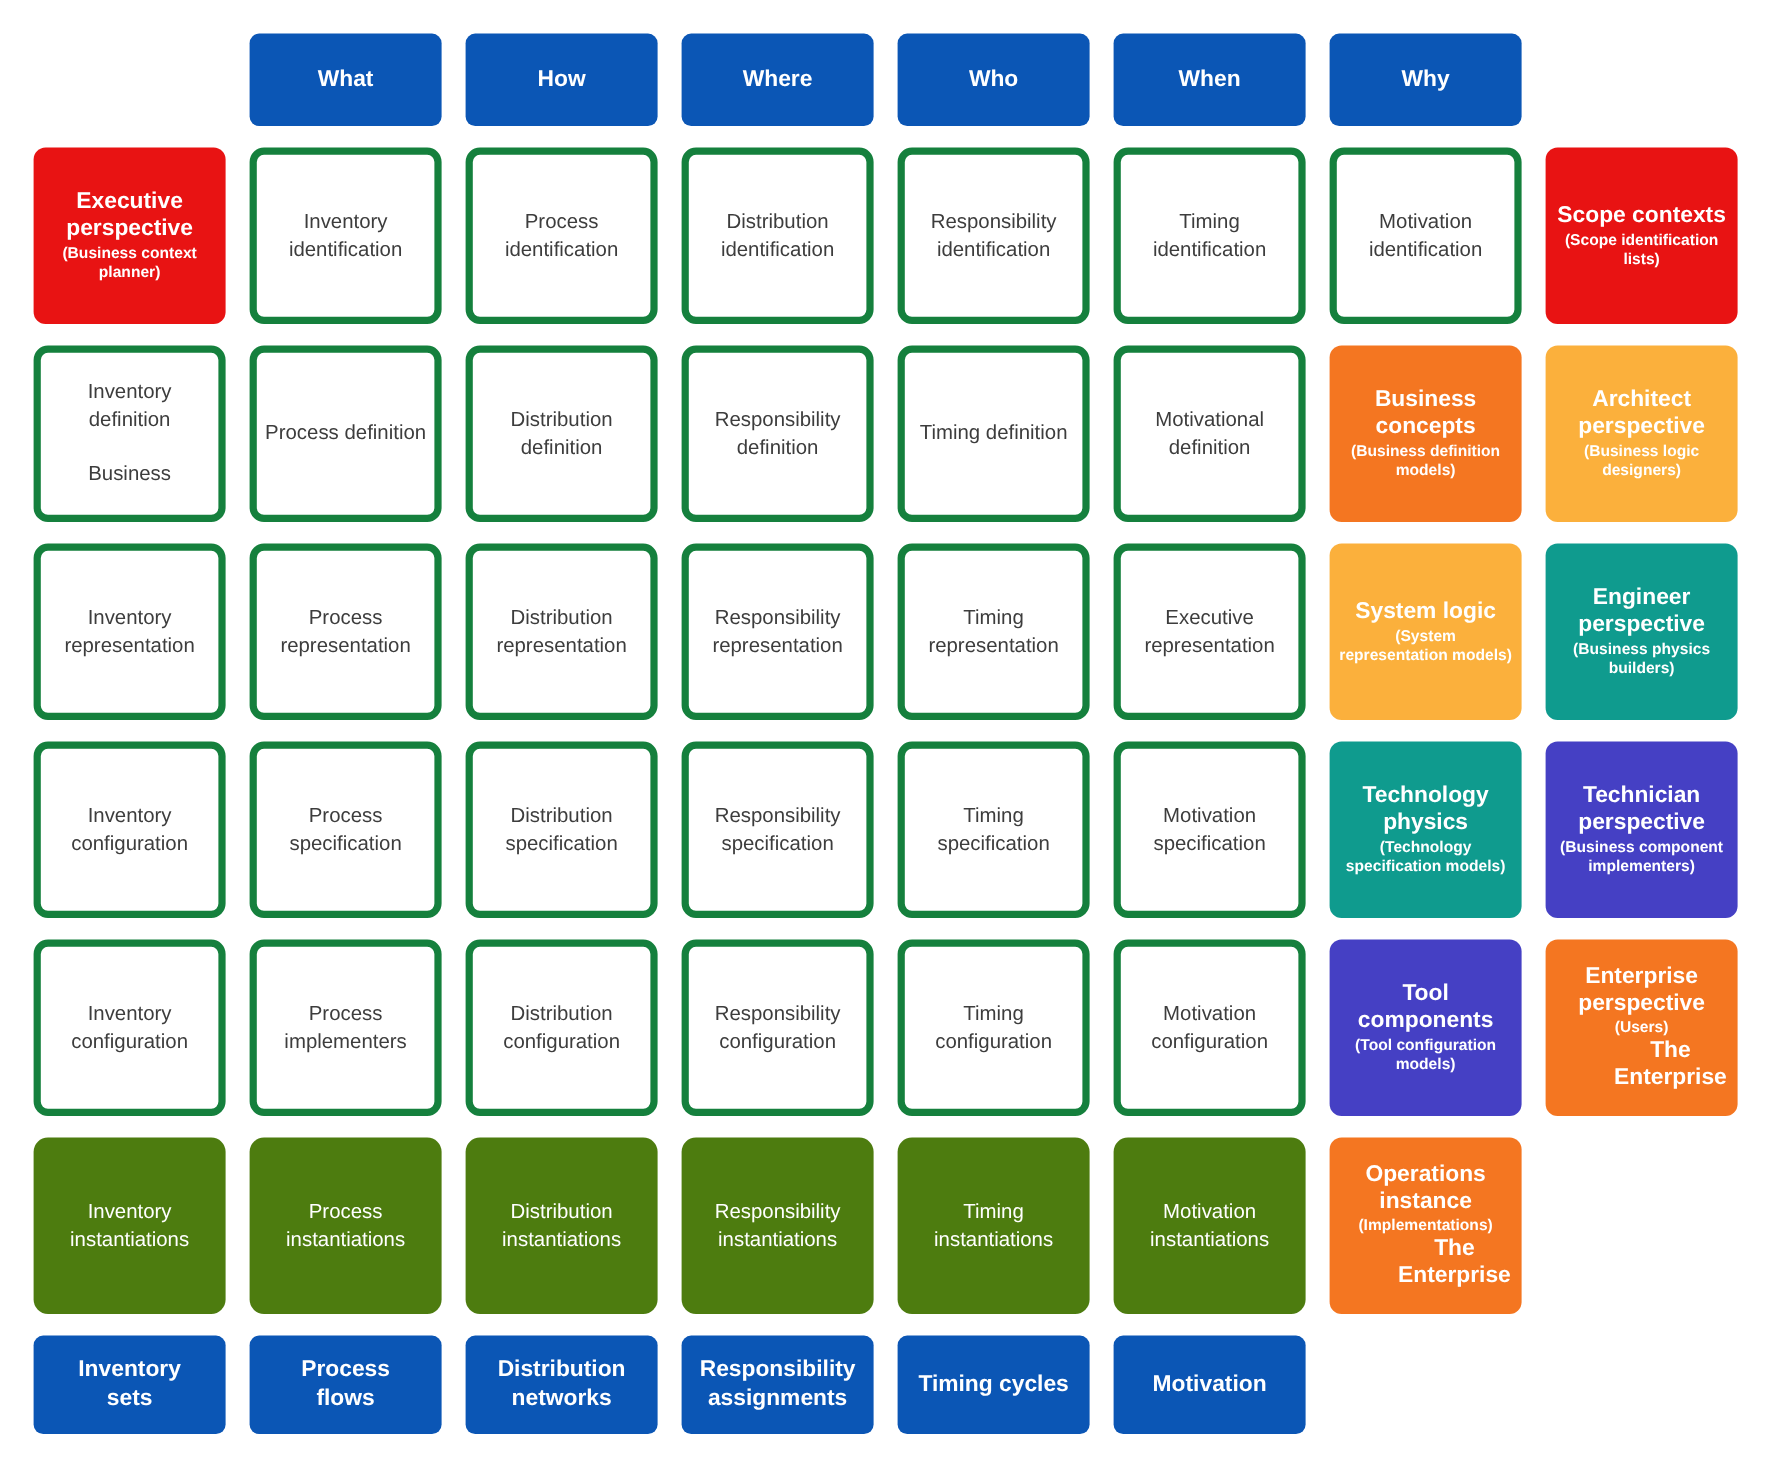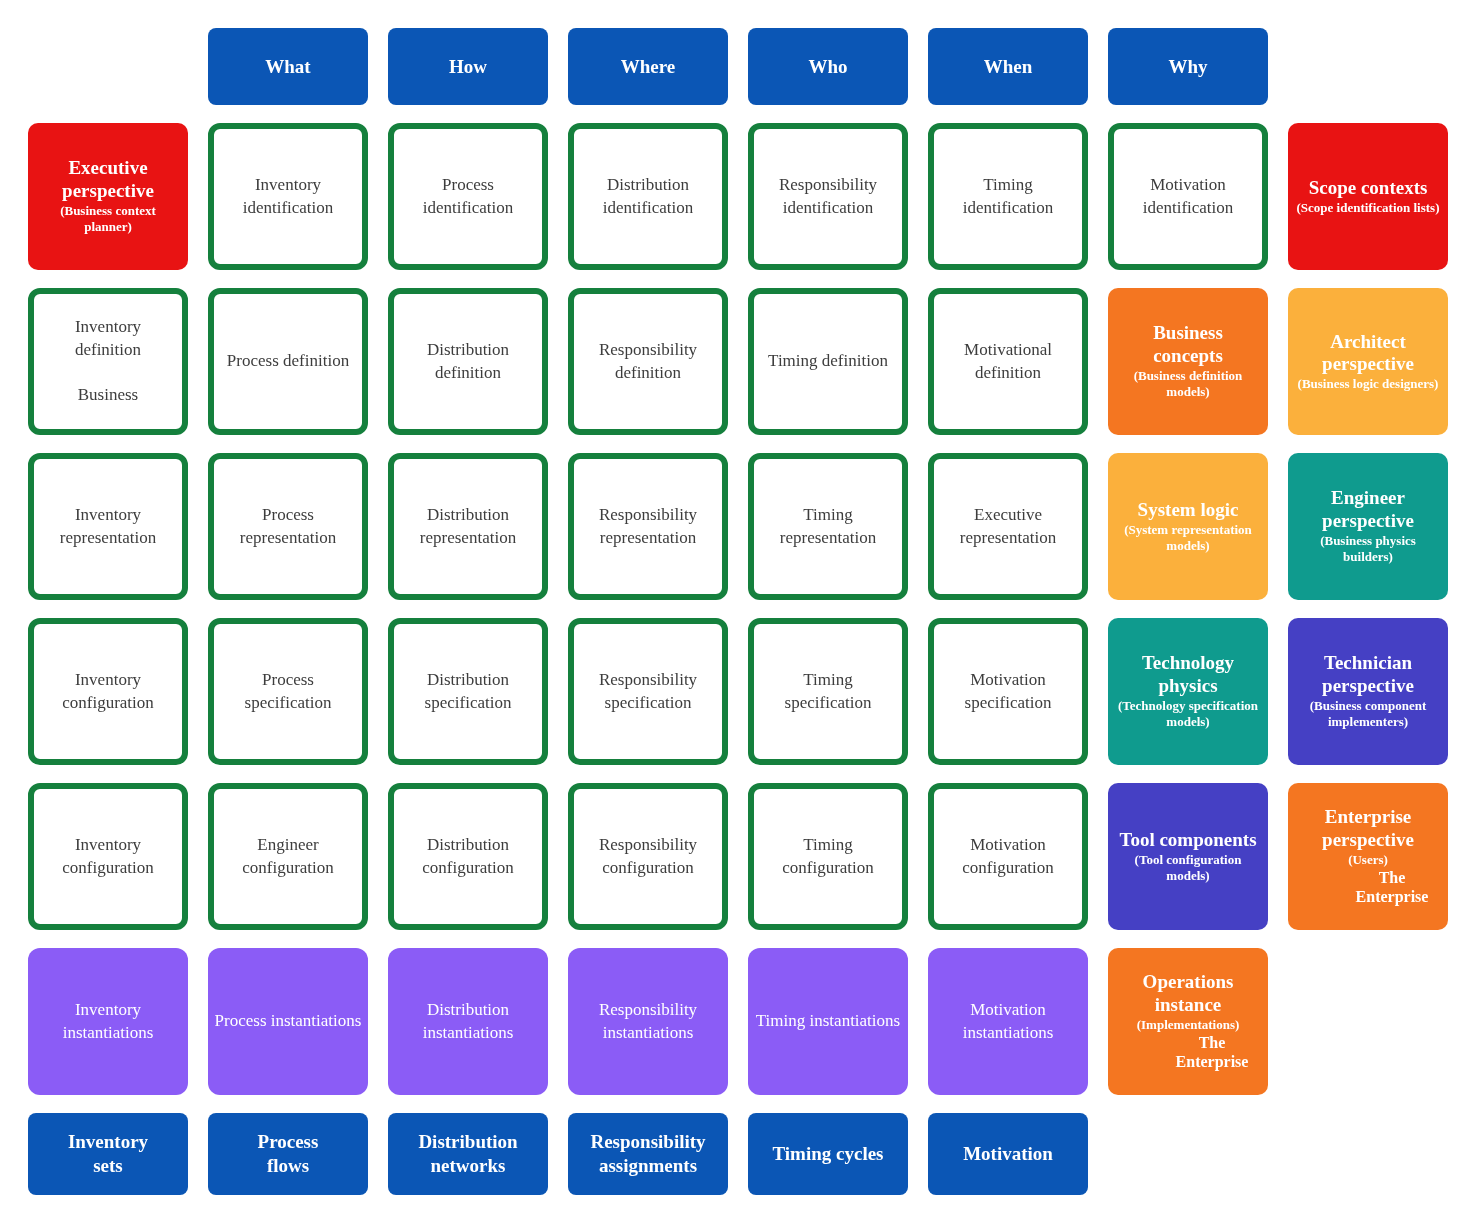--- a/index.html
+++ b/index.html
@@ -13,21 +13,20 @@
     width: 1476px;
     height: 1215px;
     box-sizing: border-box;
     padding: 28px 28px 8px 28px;
     display: grid;
     grid-template-columns: 160px repeat(6, 160px) 160px;
     grid-template-rows: 77px repeat(6, 147px) 82px;
     column-gap: 20px;
     row-gap: 18px;
     background: #ffffff;
-    font-family: Liberation Serif, serif;
   }
   .corner {  }
 
   
   .hdr {
     background: #0b56b5;
     color: #ffffff;
     border-radius: 8px;
     display: flex;
     align-items: center;
@@ -51,21 +50,21 @@
     color: #3d3d3d;
     font-size: 17px;
     line-height: 1.35;
     padding: 6px;
     white-space: pre-line;
     box-sizing: border-box;
   }
 
   
   .cell.inst {
-    background: #8b5cf6;
+    background: #4d7c0f;
     border: none;
     color: #ffffff;
   }
 
   
   .label-box {
     border-radius: 10px;
     color: #ffffff;
     display: flex;
     flex-direction: column;
@@ -80,21 +79,21 @@
     font-size: 19px;
     line-height: 1.2;
   }
   .label-box .sub {
     font-weight: bold;
     font-size: 13px;
     line-height: 1.25;
   }
   .label-box .sfx {
     font-weight: bold;
-    font-size: 16px;
+    font-size: 19px;
     line-height: 1.2;
     margin-left: 48px;
   }
   .c-red    { background: #e81313; }
   .c-orange { background: #f47621; }
   .c-amber  { background: #fbb03c; }
   .c-teal   { background: #0f9b8e; }
   .c-indigo { background: #4540c4; }
 </style>
 </head>
@@ -167,21 +166,21 @@
   <div class="label-box c-teal">
     <span class="ttl">Technology physics</span>
     <span class="sub">(Technology specification models)</span>
   </div>
 
   <div class="label-box c-indigo">
     <span class="ttl">Technician perspective</span>
     <span class="sub">(Business component implementers)</span>
   </div>
   <div class="cell">Inventory configuration</div>
-  <div class="cell">Engineer configuration</div>
+  <div class="cell">Process implementers</div>
   <div class="cell">Distribution configuration</div>
   <div class="cell">Responsibility configuration</div>
   <div class="cell">Timing configuration</div>
   <div class="cell">Motivation configuration</div>
   <div class="label-box c-indigo">
     <span class="ttl">Tool components</span>
     <span class="sub">(Tool configuration models)</span>
   </div>
 
   <div class="label-box c-orange">

